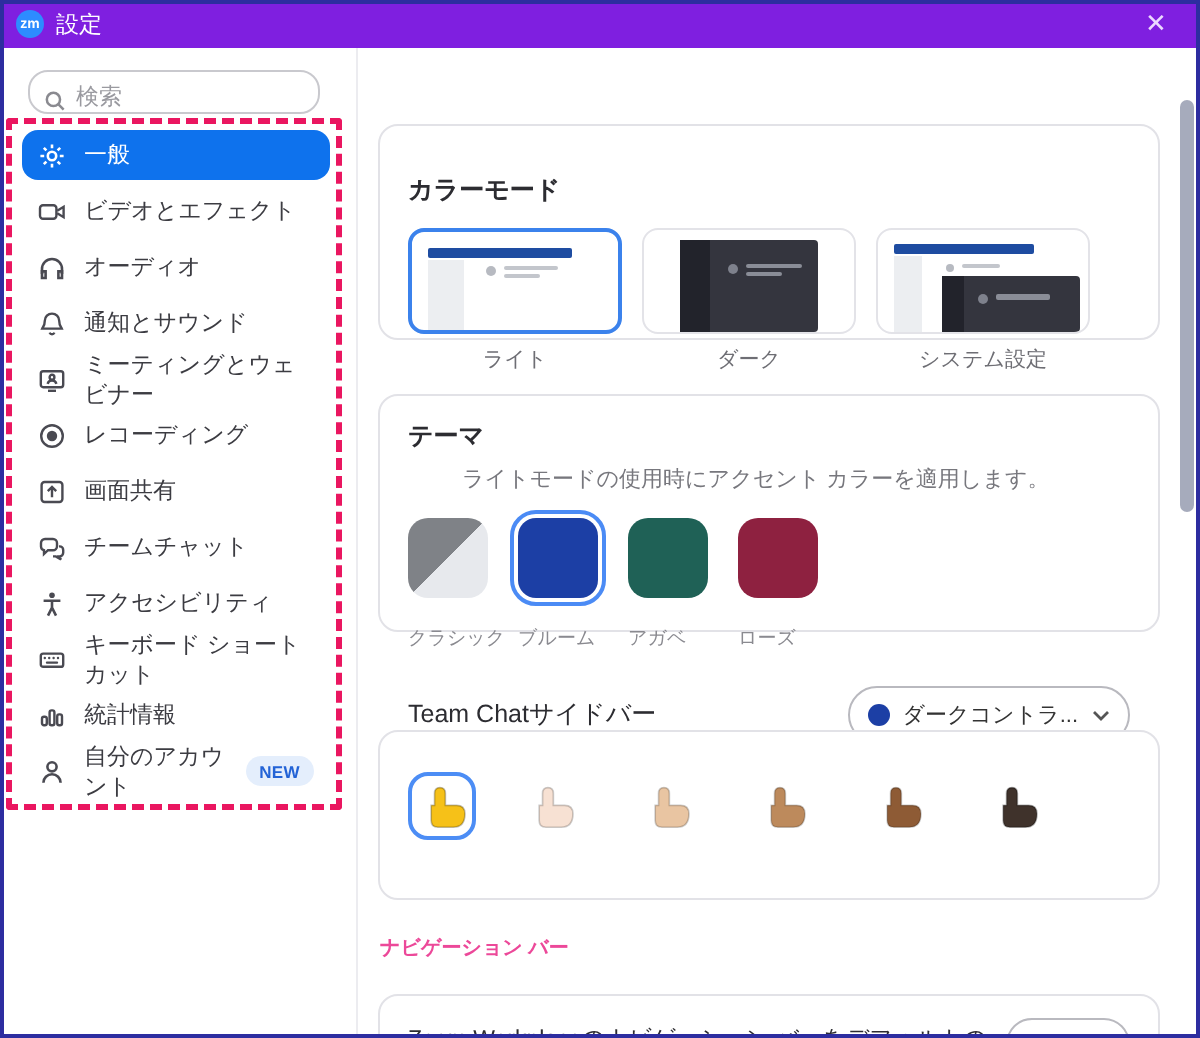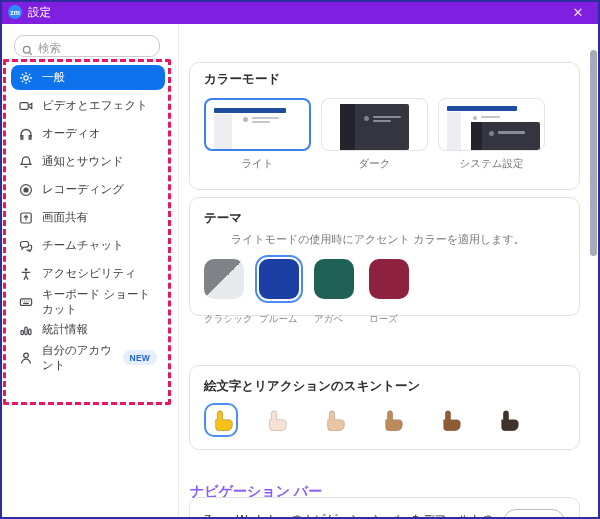--- a/index.html
+++ b/index.html
@@ -39,21 +39,21 @@
                padding:2.5px 7px; border-radius:9px; letter-spacing:.2px; }
 
   
   .main { position:absolute; left:178px; top:22px; width:420px; height:495px; background:#fff; }
   .page-title { position:absolute; left:10px; top:8px; font-size:17px; font-weight:bold; color:#1d1d20;margin-top:32px; }
 
   .card { position:absolute; left:9px; width:391px; background:#fff;
           border:1px solid #e2e2e7; border-radius:10px; }
   .card-title { font-size:12.5px; font-weight:bold; color:#2c2c31; }
 
-  .card-colormode { top:38px; height:128px; padding:8px 14px; }
+  .card-colormode { top:38px; height:108px; padding:24px 14px; }
   .mode-row { display:flex; margin-top:10px; }
   .mode-opt { margin-right:10px; width:107px; }
   .mode-thumb { width:107px; height:53px; border:1px solid #e3e3e8; border-radius:8px;
                 background:#fff; position:relative; overflow:hidden; }
   .mode-opt.selected .mode-thumb { border:2px solid #3b82ec; }
   .mode-label { text-align:center; font-size:10.5px; color:#6e6e74; margin-top:6px;font-family:Liberation Mono, monospace; }
 
   .t-bluebar { position:absolute; background:#1e4ca1; border-radius:1px; }
   .t-sidebar { position:absolute; background:#eceef1; }
   .t-circle { position:absolute; border-radius:50%; background:#b7bac1; }
@@ -75,21 +75,21 @@
               display:flex; align-items:center; padding:0 9px; background:#fff; }
   .dd-dot { width:11px; height:11px; border-radius:50%; margin-right:6px; }
   .dd-text { font-size:11px; color:#333; white-space:nowrap; }
   .dd-chev { margin-left:7px; display:flex; }
 
   .card-emoji { top:341px; height:85px; padding:12px 14px; }
   .tone-row { display:flex; align-items:center; margin-top:8px; }
   .tone { width:34px; height:34px; display:flex; align-items:center; justify-content:center; margin-right:24px; }
   .tone.selected { border:2px solid #4c8df5; border-radius:10px; background:#fff; margin-right:20px; }
 
-  .navbar-title { position:absolute; left:10px; top:443px; font-size:14px; font-weight:bold; color:#8b5cf6;margin-top:16px; }
+  .navbar-title { position:absolute; left:10px; top:443px; font-size:10px; font-weight:bold; color:#ec4899; }
   .card-navbar { top:473px; height:60px; padding:11px 14px; display:flex; align-items:flex-start; }
   .navbar-text { font-size:11.5px; color:#2c2c31; padding-top:3px; max-width:300px; }
   .reset-btn { margin-left:auto; border:1px solid #b9b9bf; border-radius:13px; background:#fff;
                font-size:11px; color:#333; padding:4px 12px; font-family:inherit; }
 
   .scrollbar-thumb { position:absolute; right:3px; top:26px; width:7px; height:206px;
                      background:#969cb0; border-radius:4px; opacity:.85; z-index:25; }
 </style>
 </head>
 <body>
@@ -148,20 +148,31 @@
       <div class="menu-item">
         <span class="mi-icon">
           <svg width="14" height="14" viewBox="0 0 14 14" fill="none" stroke-width="1.2">
               <path d="M7 1.8a3.6 3.6 0 0 1 3.6 3.6c0 2.6 1 3.2 1.3 3.9H2.1c.3-.7 1.3-1.3 1.3-3.9A3.6 3.6 0 0 1 7 1.8z"></path>
               <path d="M5.8 11.3a1.3 1.3 0 0 0 2.4 0"></path>
             </svg>
         </span>
         <span>通知とサウンド</span>
       </div>
 
+      <div class="menu-item">
+        <span class="mi-icon">
+          <svg width="14" height="14" viewBox="0 0 14 14" fill="none" stroke-width="1.2">
+              <rect x="1.4" y="2.6" width="11.2" height="8" rx="1.2"></rect>
+              <circle cx="7" cy="5.6" r="1.2"></circle>
+              <path d="M4.8 8.9a2.3 2.3 0 0 1 4.4 0"></path>
+              <path d="M5 12.4h4"></path>
+            </svg>
+        </span>
+        <span>ミーティングとウェビナー</span>
+      </div>
 
       <div class="menu-item">
         <span class="mi-icon">
           <svg width="14" height="14" viewBox="0 0 14 14" fill="none" stroke-width="1.2">
               <circle cx="7" cy="7" r="5.4"></circle>
               <circle class="fillme" cx="7" cy="7" r="2.6" fill="#4a4a52" stroke="none"></circle>
             </svg>
         </span>
         <span>レコーディング</span>
       </div>
@@ -293,24 +304,35 @@
         <div class="swatch-col">
           <div class="swatch" style="background: rgb(31, 97, 86);"></div>
           <div class="swatch-label">アガベ</div>
         </div>
         <div class="swatch-col">
           <div class="swatch" style="background: rgb(142, 33, 64);"></div>
           <div class="swatch-label">ローズ</div>
         </div>
       </div>
 
+      <div class="teamchat-row">
+        <div class="teamchat-label">Team Chatサイドバー</div>
+        <div class="dropdown">
+          <span class="dd-dot" style="background: rgb(28, 63, 165);"></span>
+          <span class="dd-text">ダークコントラ...</span>
+          <span class="dd-chev">
+            <svg width="9" height="6" viewBox="0 0 9 6" fill="none" stroke="#555" stroke-width="1.4">
+                <path d="M1 1l3.5 3.5L8 1"></path>
+              </svg>
+          </span>
+        </div>
+      </div>
     </div>
 
     <div class="card card-emoji">
-      <div class="card-title">絵文字とリアクションのスキントーン</div>
       <div class="tone-row">
         <div class="tone selected" style="color: rgb(246, 193, 24);">
           <svg width="27" height="27" viewBox="0 0 32 32">
               <path fill="currentColor" stroke="rgba(0,0,0,.25)" stroke-width="1" d="M9 15 V24 Q9 28 13 28 H22 Q29 28 29 20 Q29 15 24 15 H17.4 V8 Q17.4 4.5 14.2 4.5 Q11 4.5 11 8 V15 Z"></path>
             </svg>
         </div>
         <div class="tone" style="color: rgb(247, 225, 211);">
           <svg width="27" height="27" viewBox="0 0 32 32">
               <path fill="currentColor" stroke="rgba(0,0,0,.2)" stroke-width="1" d="M9 15 V24 Q9 28 13 28 H22 Q29 28 29 20 Q29 15 24 15 H17.4 V8 Q17.4 4.5 14.2 4.5 Q11 4.5 11 8 V15 Z"></path>
             </svg>

